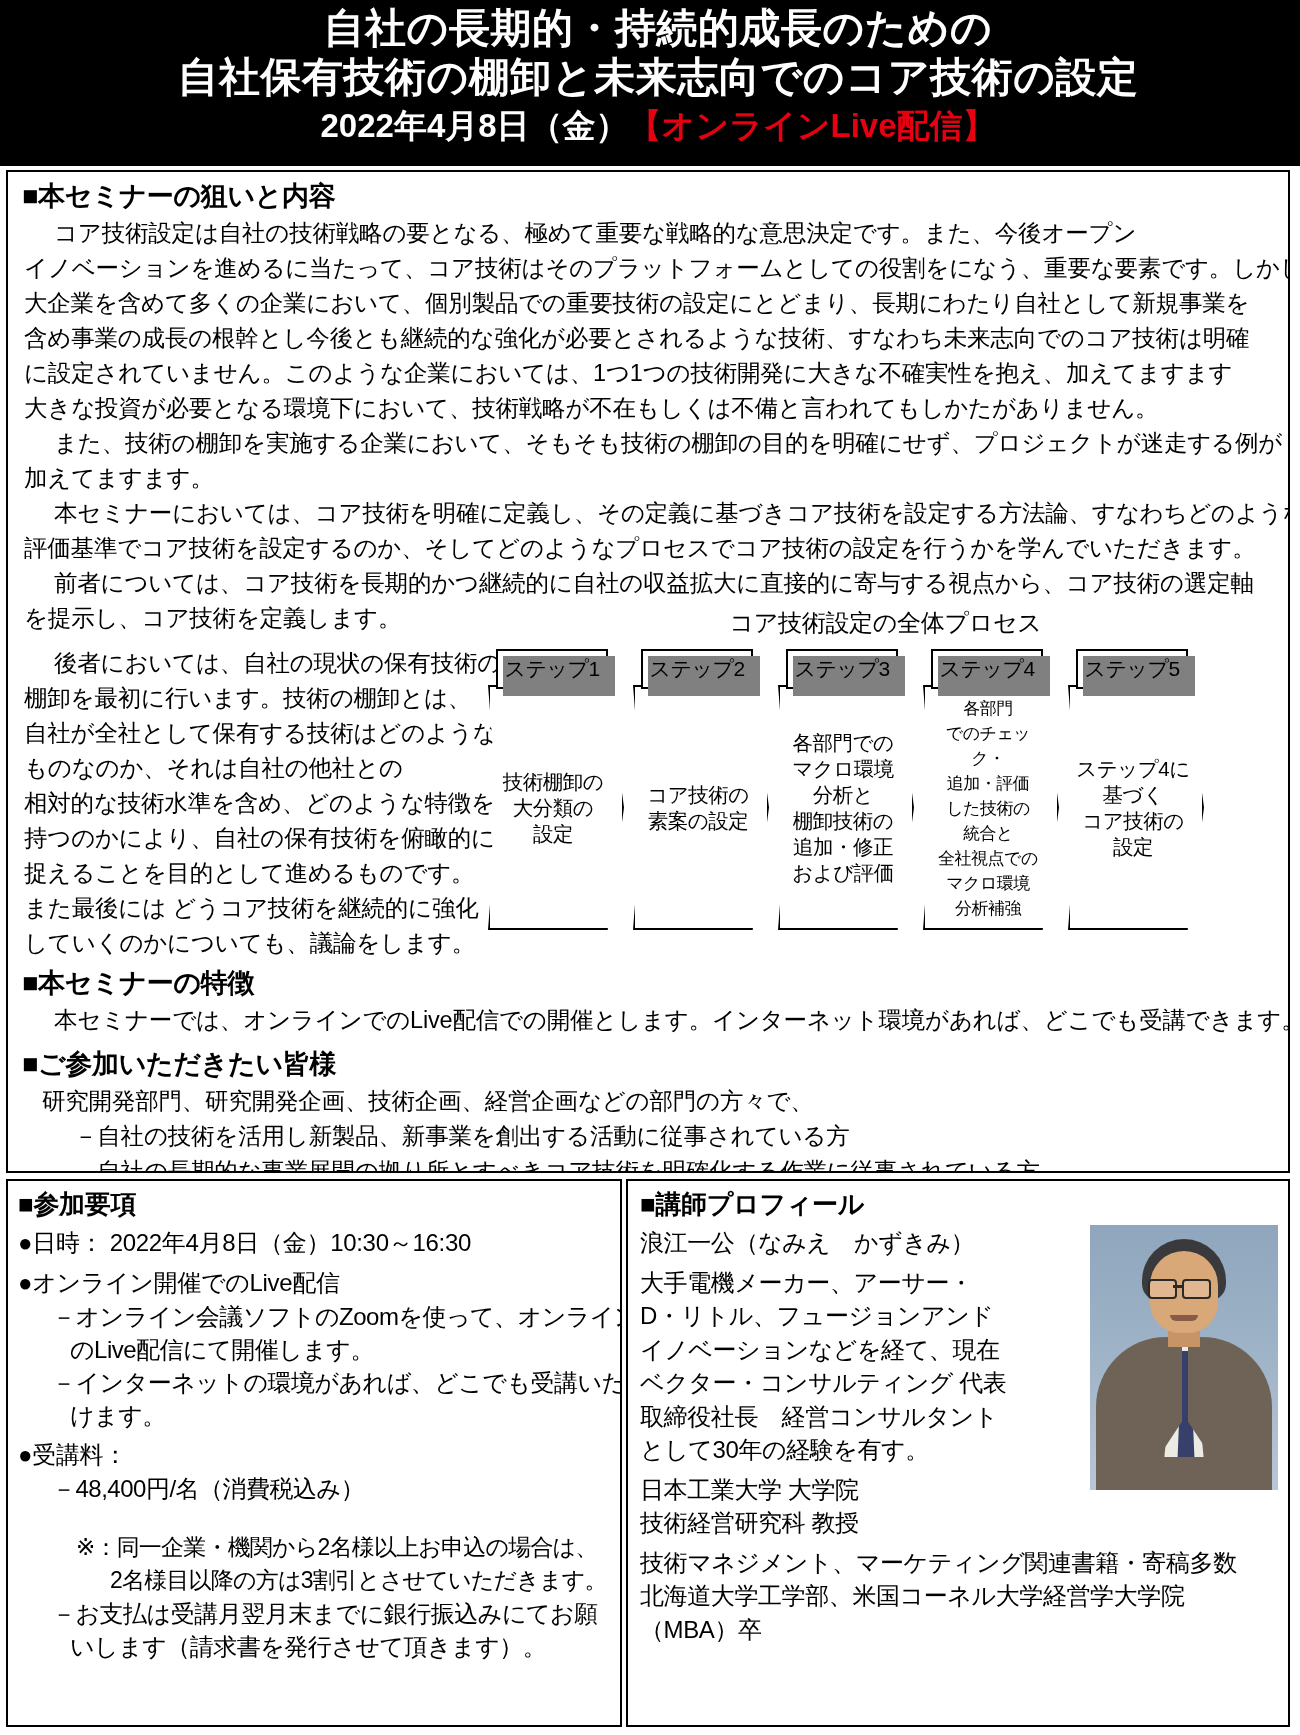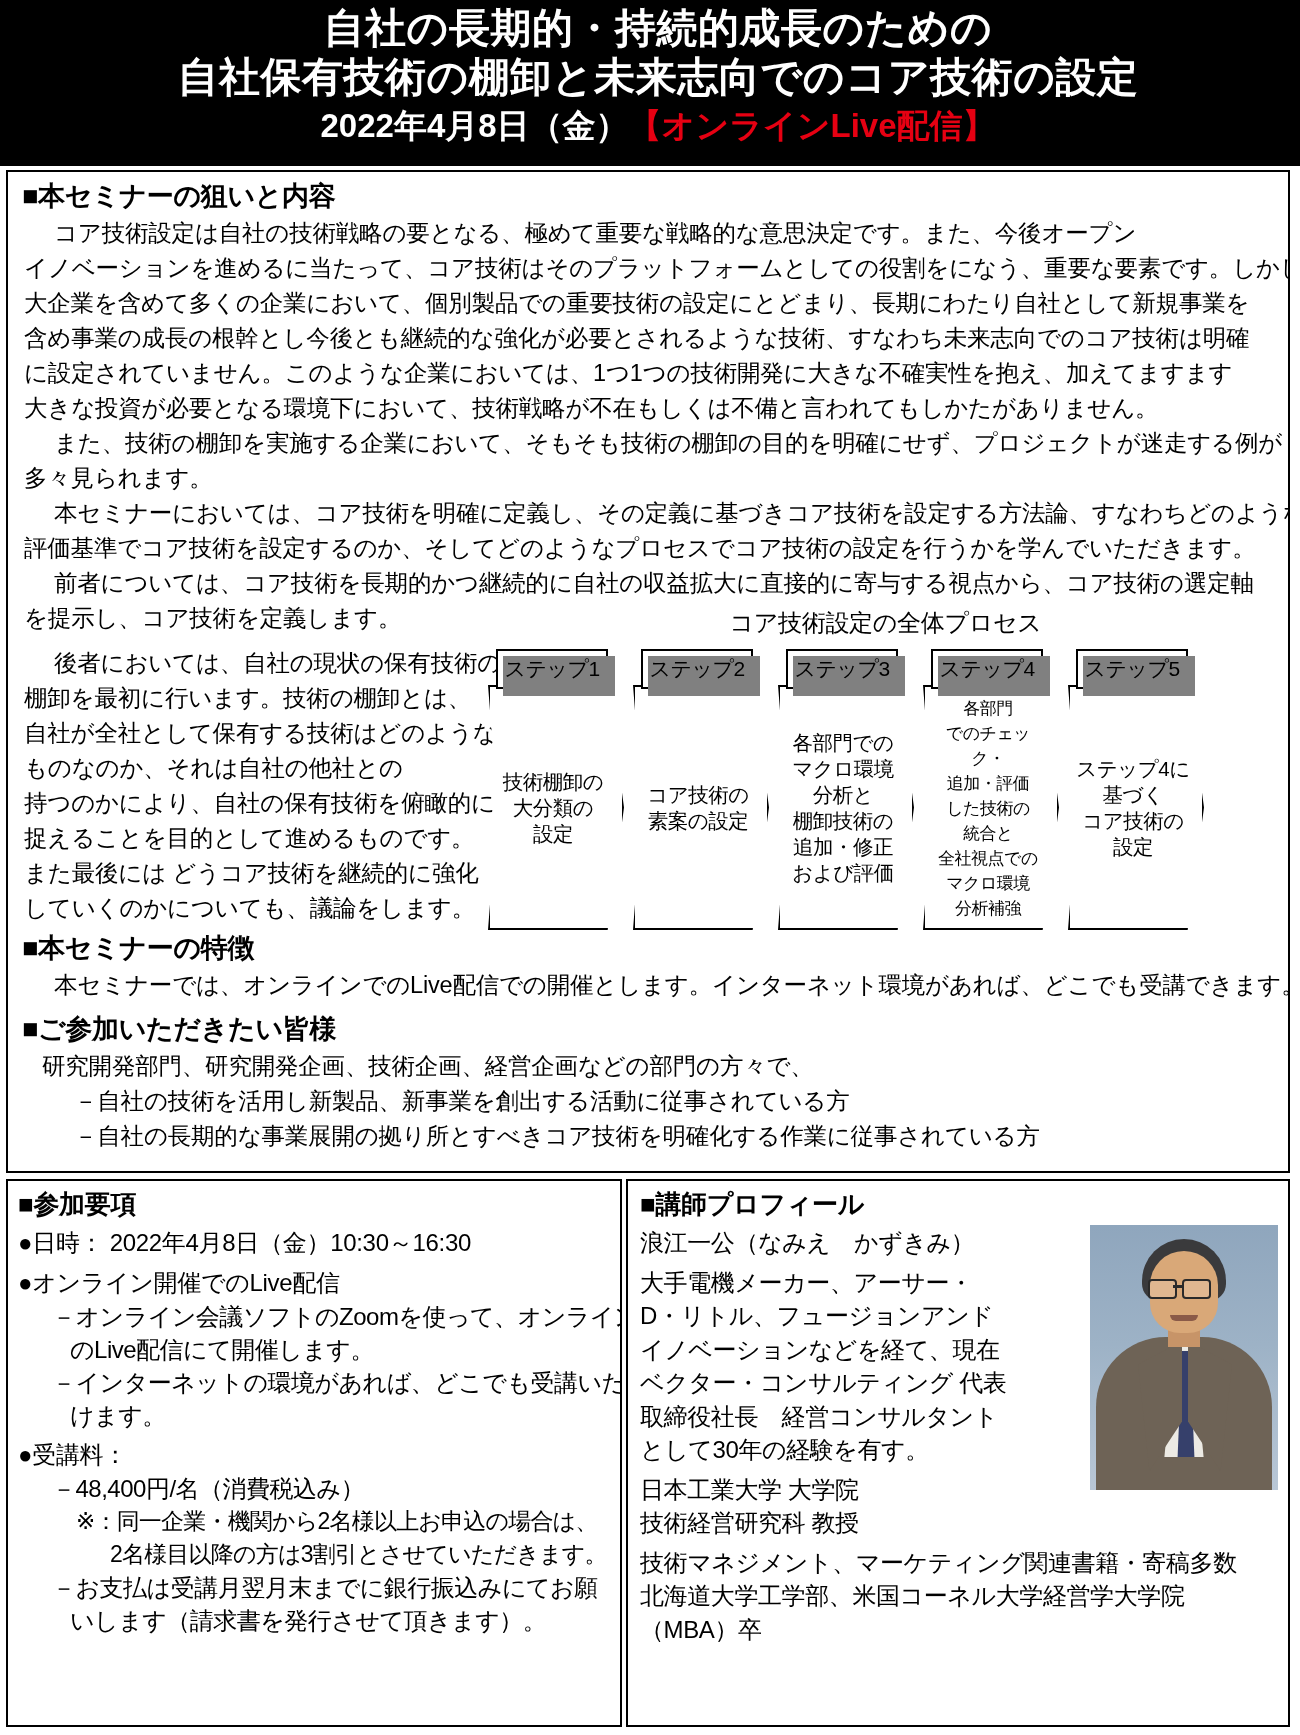--- a/index.html
+++ b/index.html
@@ -215,20 +215,21 @@
     margin-left: 34px;
     letter-spacing: -0.5px;
     white-space: nowrap;
   }
   .sub2 {
     font-size: 23px;
     line-height: 33px;
     margin-left: 58px;
     letter-spacing: -0.8px;
     white-space: nowrap;
+    margin-top: 26px;
   }
   .sub3 {
     font-size: 23px;
     line-height: 33px;
     margin-left: 92px;
     letter-spacing: -0.8px;
     white-space: nowrap;
   }
   .cont {
     font-size: 24px;
@@ -352,33 +353,34 @@
   <div class="sec-head">■本セミナーの狙いと内容</div>
 
   <div class="body-p ind">コア技術設定は自社の技術戦略の要となる、極めて重要な戦略的な意思決定です。また、今後オープン</div>
   <div class="body-p">イノベーションを進めるに当たって、コア技術はそのプラットフォームとしての役割をになう、重要な要素です。しかし、</div>
   <div class="body-p">大企業を含めて多くの企業において、個別製品での重要技術の設定にとどまり、長期にわたり自社として新規事業を</div>
   <div class="body-p">含め事業の成長の根幹とし今後とも継続的な強化が必要とされるような技術、すなわち未来志向でのコア技術は明確</div>
   <div class="body-p">に設定されていません。このような企業においては、1つ1つの技術開発に大きな不確実性を抱え、加えてますます</div>
   <div class="body-p">大きな投資が必要となる環境下において、技術戦略が不在もしくは不備と言われてもしかたがありません。</div>
 
   <div class="body-p ind">また、技術の棚卸を実施する企業において、そもそも技術の棚卸の目的を明確にせず、プロジェクトが迷走する例が</div>
-  <div class="body-p">多々見られます。</div>
+  <div class="body-p">加えてますます。</div>
 
   <div class="body-p ind">本セミナーにおいては、コア技術を明確に定義し、その定義に基づきコア技術を設定する方法論、すなわちどのような</div>
   <div class="body-p">評価基準でコア技術を設定するのか、そしてどのようなプロセスでコア技術の設定を行うかを学んでいただきます。</div>
 
   <div class="body-p ind">前者については、コア技術を長期的かつ継続的に自社の収益拡大に直接的に寄与する視点から、コア技術の選定軸</div>
   <div class="body-p">を提示し、コア技術を定義します。</div>
 
   <div style="height:10px"></div>
   <div class="narrow ind">後者においては、自社の現状の保有技術の</div>
   <div class="narrow">棚卸を最初に行います。技術の棚卸とは、</div>
   <div class="narrow">自社が全社として保有する技術はどのような</div>
   <div class="narrow">ものなのか、それは自社の他社との</div>
+  <div class="narrow">相対的な技術水準を含め、どのような特徴を</div>
   <div class="narrow">持つのかにより、自社の保有技術を俯瞰的に</div>
   <div class="narrow">捉えることを目的として進めるものです。</div>
   <div class="narrow">また最後には どうコア技術を継続的に強化</div>
   <div class="narrow">していくのかについても、議論をします。</div>
 
   <div class="diagram">
     <div class="diagram-title">コア技術設定の全体プロセス</div>
     <div class="steps">
 
       <div class="chev" style="left:0px">

